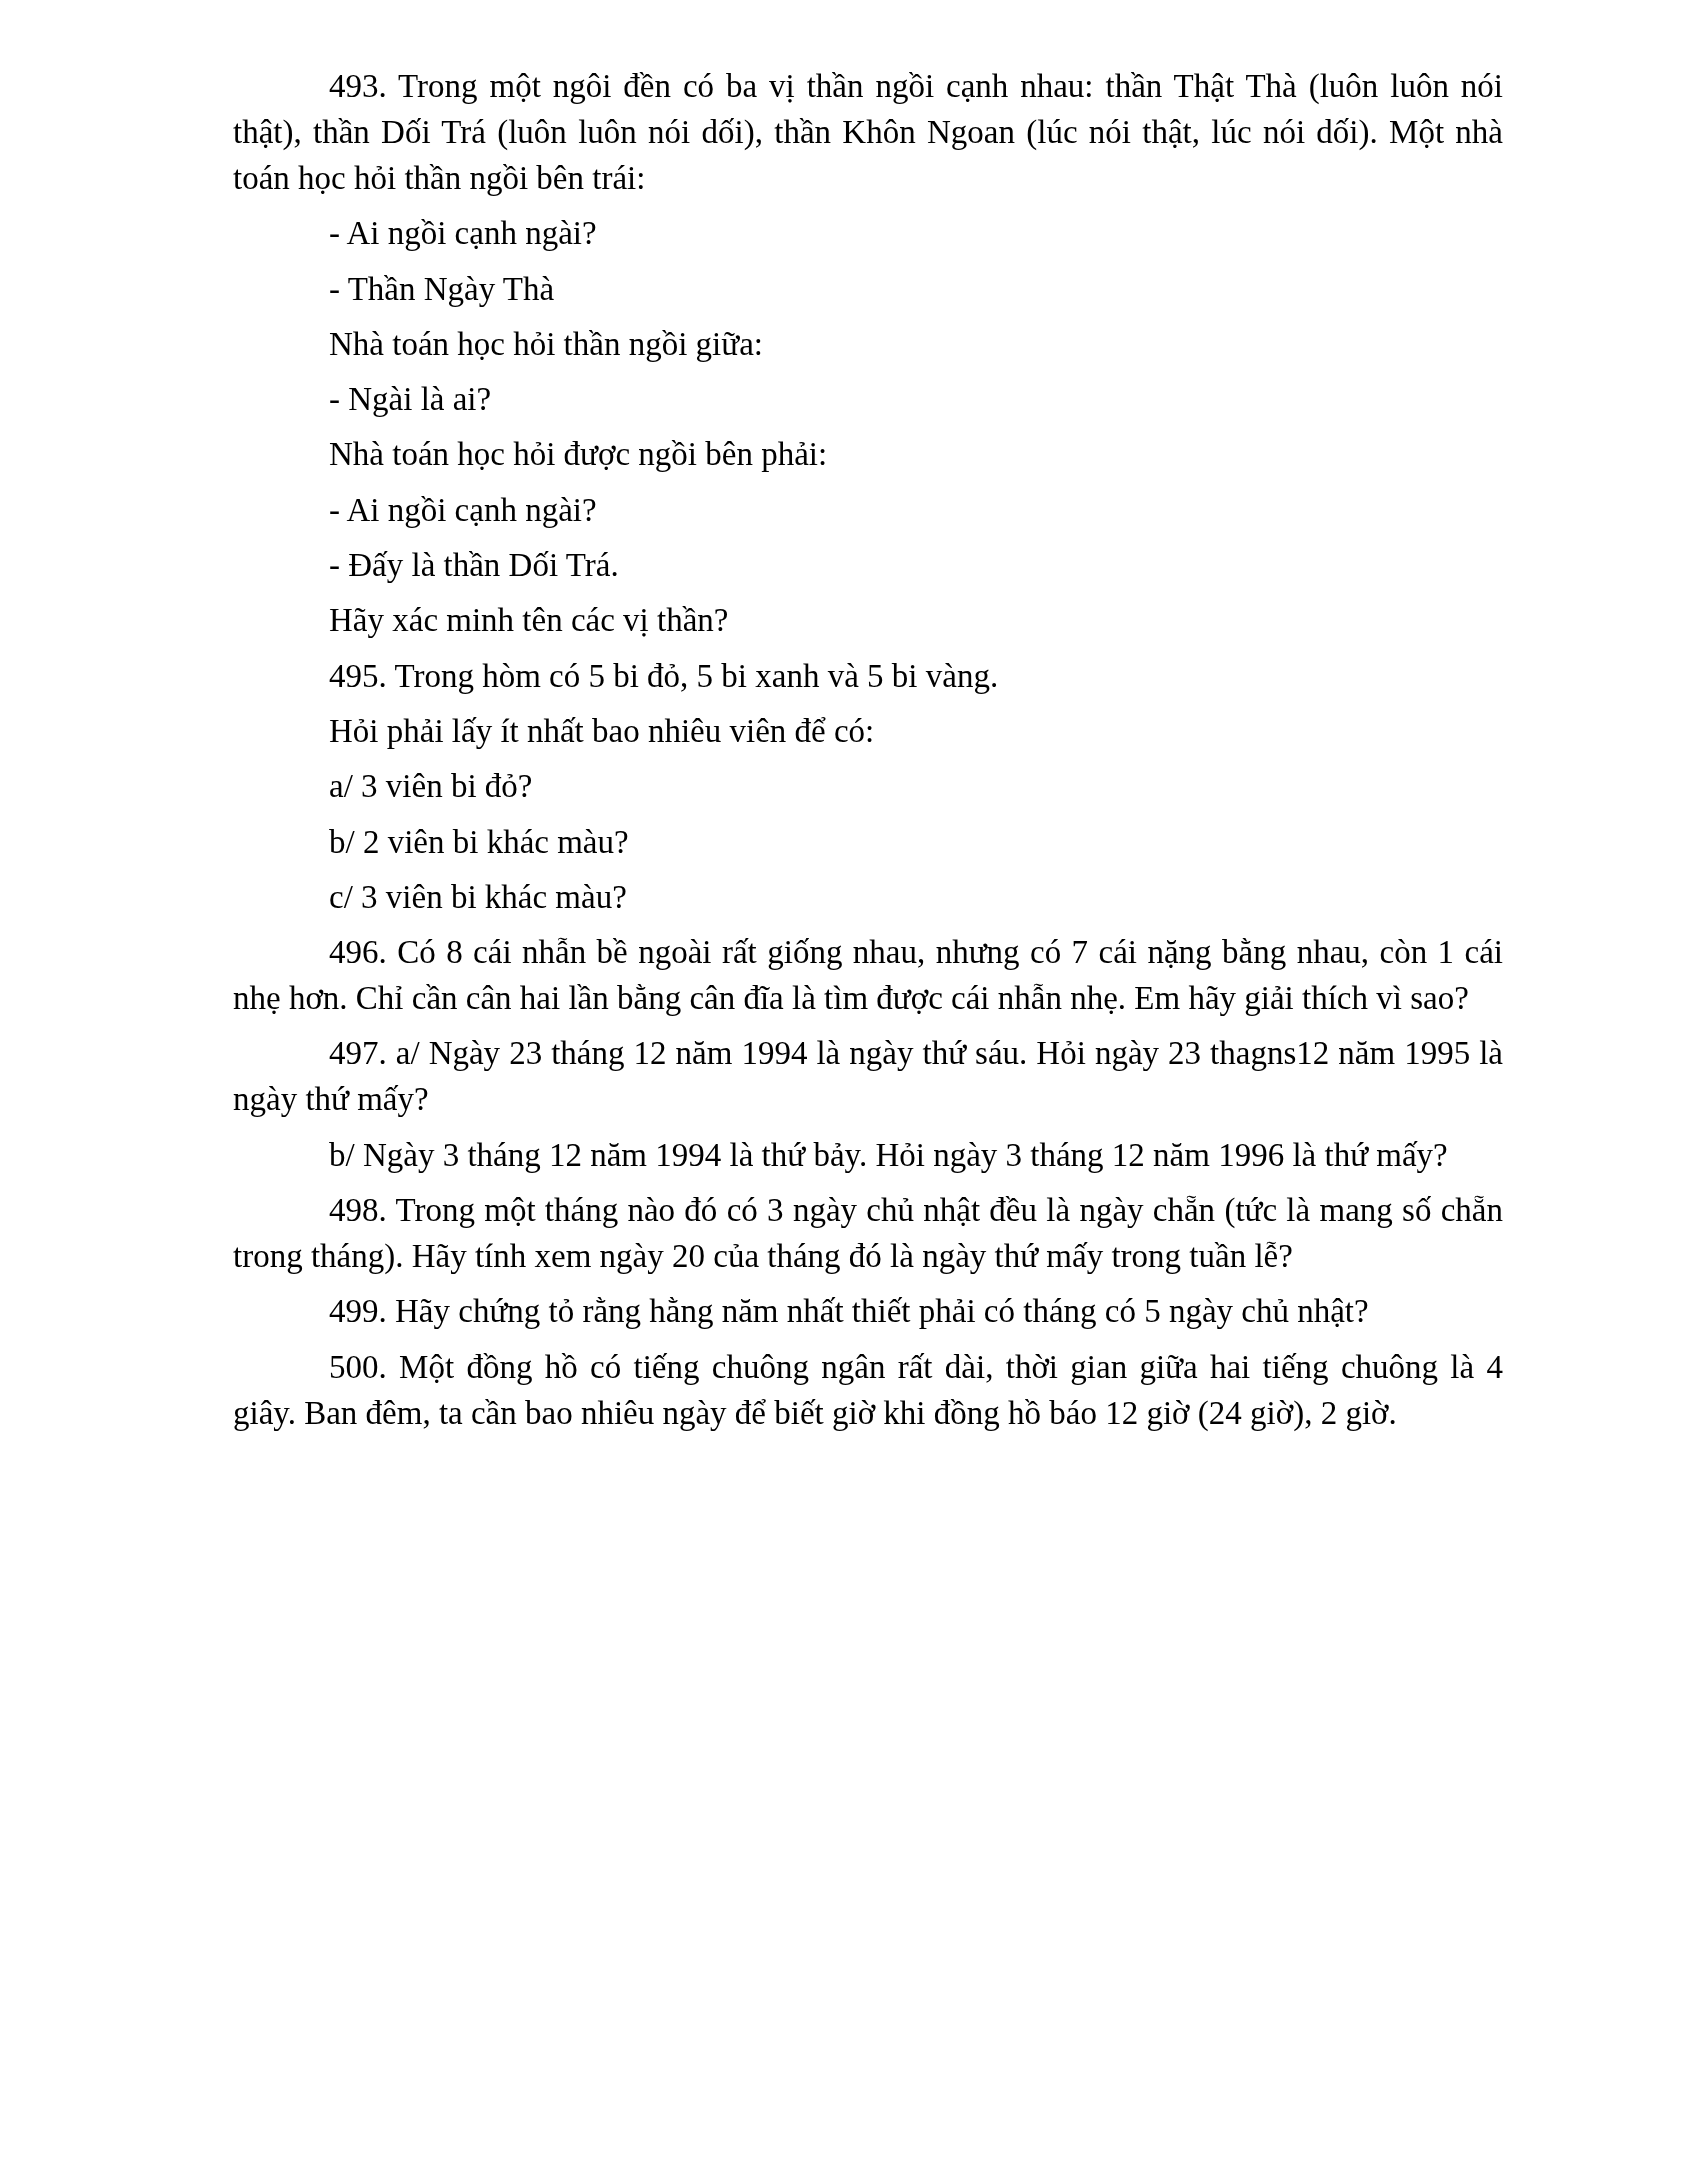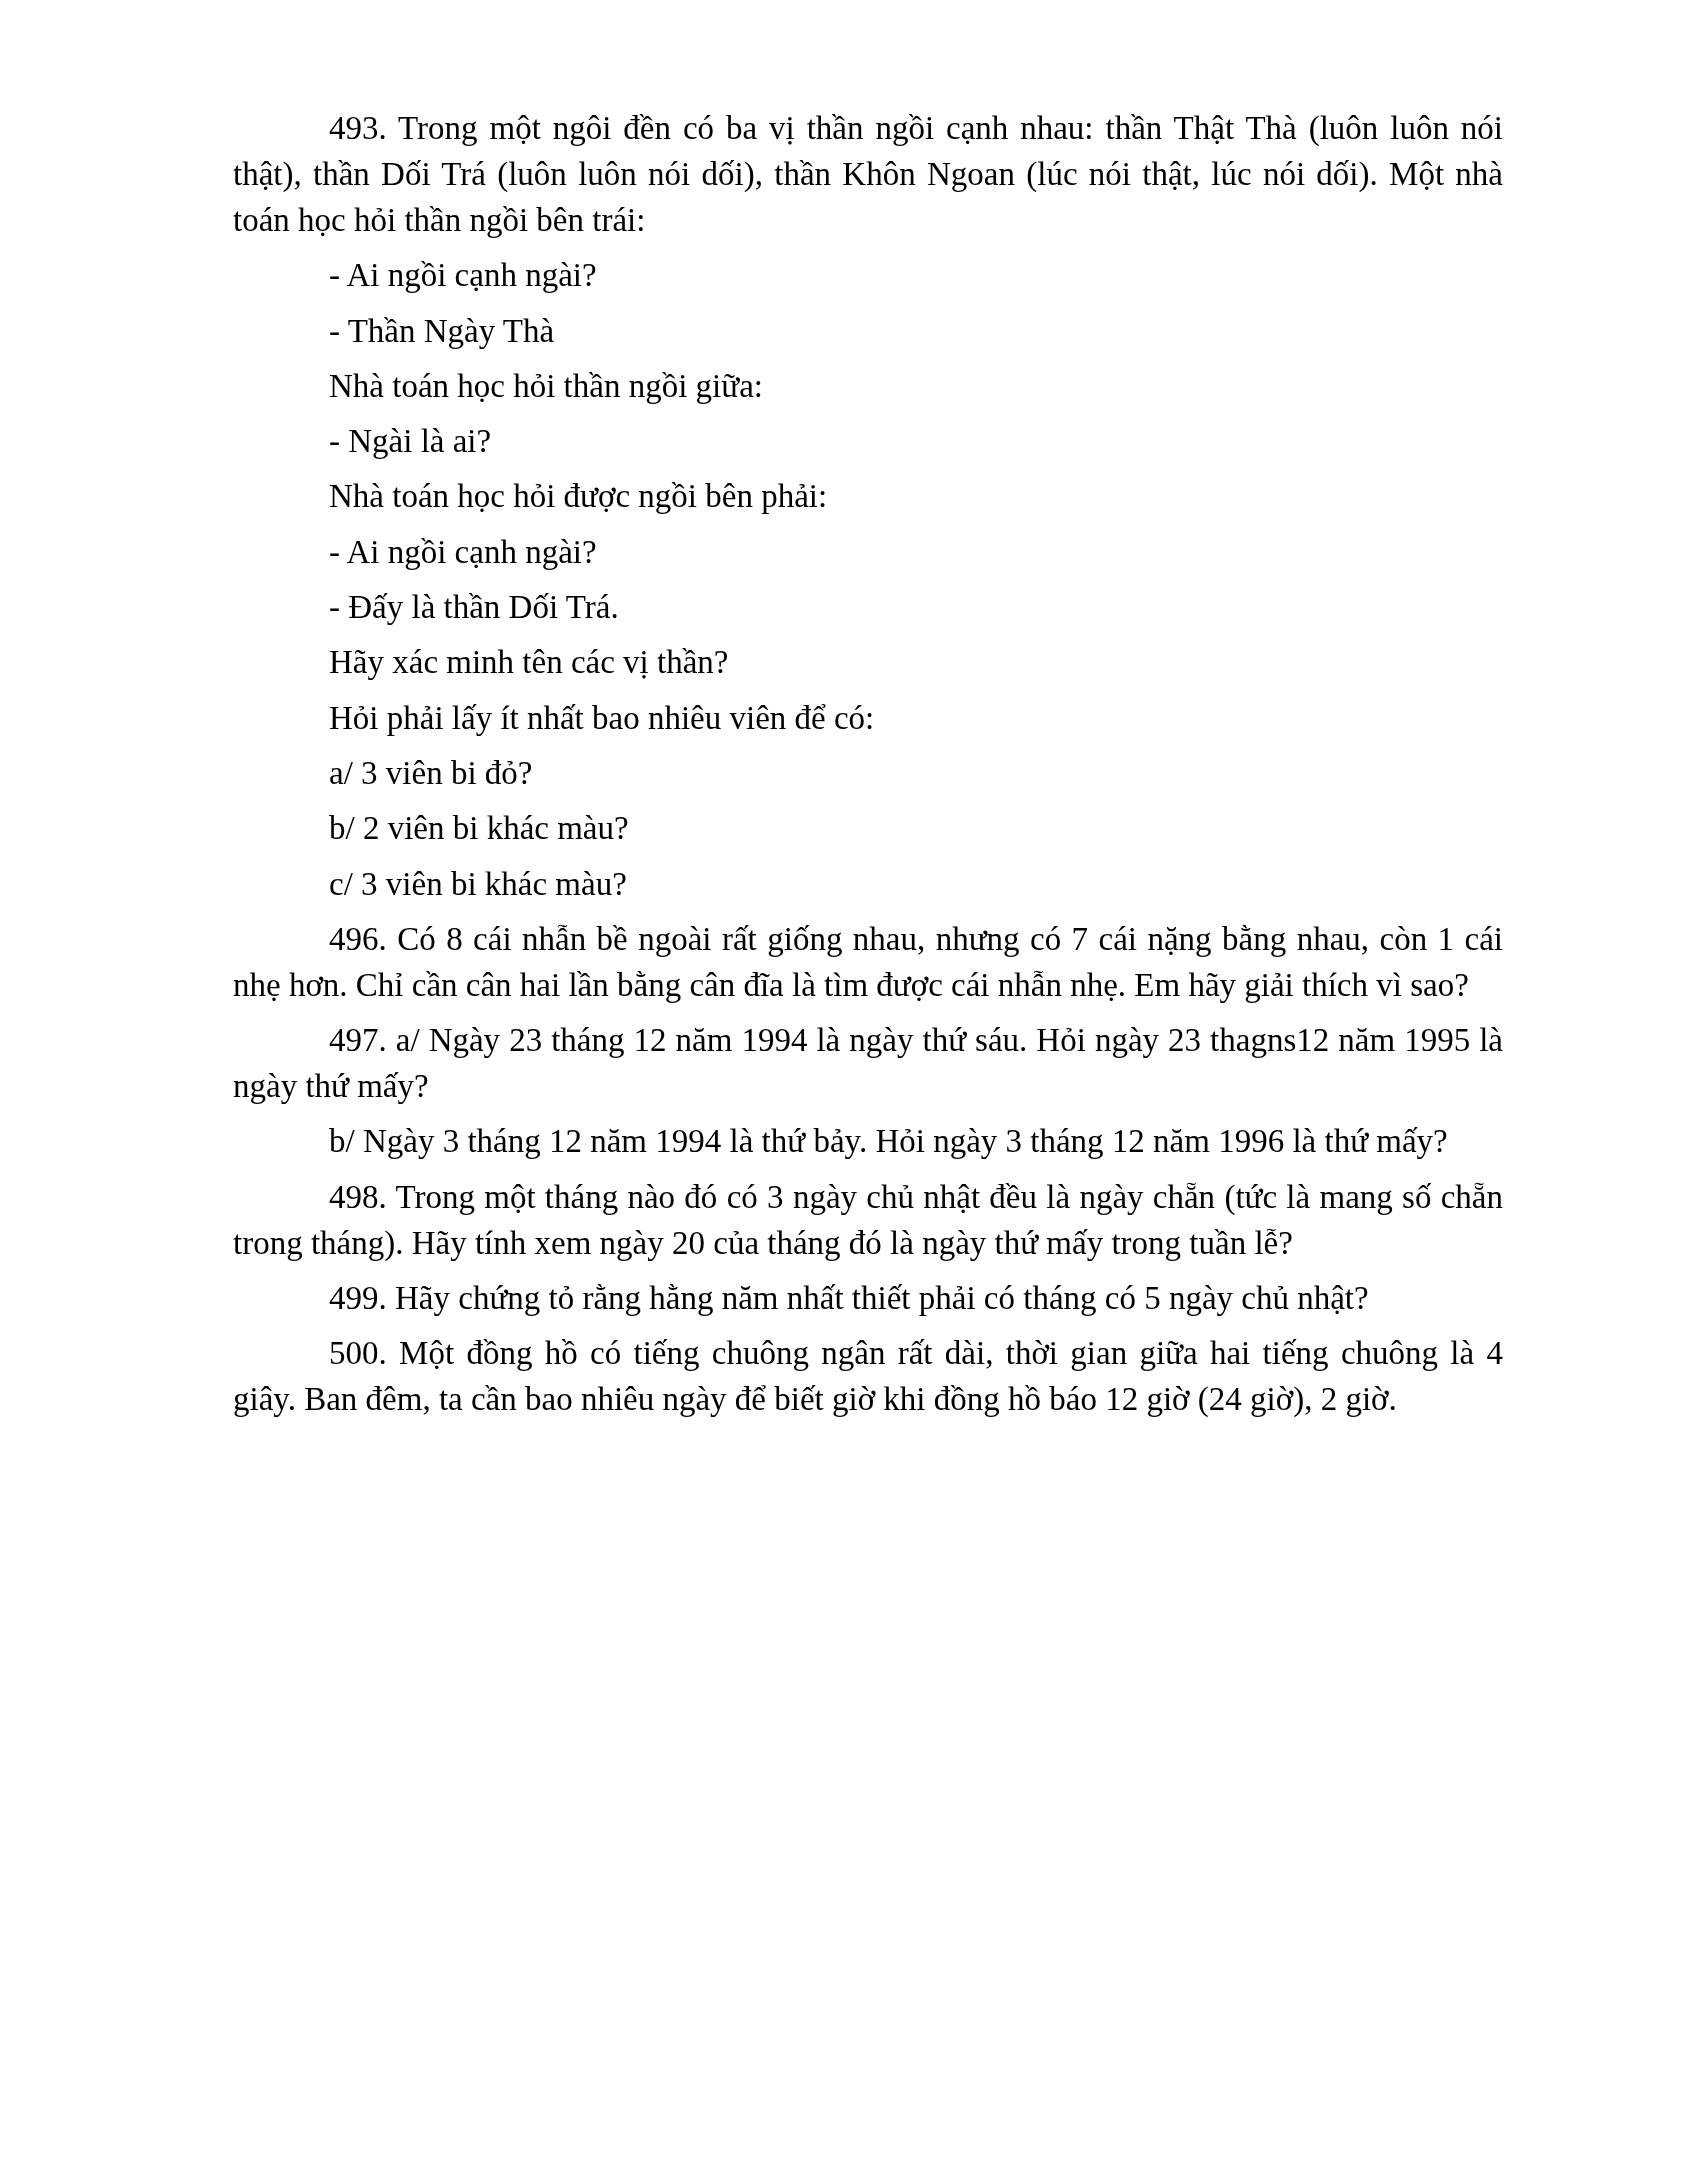--- a/index.html
+++ b/index.html
@@ -6,21 +6,21 @@
     margin: 0;
     padding: 0;
     background: #ffffff;
   }
   .page {
     position: relative;
     width: 1687px;
     height: 2183px;
     background: #ffffff;
     box-sizing: border-box;
-    padding: 105px 184px 0 233px;
+    padding: 63px 184px 0 233px;
     font-family: "Liberation Serif", "DejaVu Serif", serif;
     font-size: 33px;
     line-height: 46px;
     color: #000000;
     overflow: hidden;
   }
   .para {
     margin: 0 0 9.3px 0;
     text-indent: 96px;
     text-align: justify;
@@ -32,20 +32,21 @@
 <div class="page">
   <p class="para">493. Trong một ngôi đền có ba vị thần ngồi cạnh nhau: thần Thật Thà (luôn luôn nói thật), thần Dối Trá (luôn luôn nói dối), thần Khôn Ngoan (lúc nói thật, lúc nói dối). Một nhà toán học hỏi thần ngồi bên trái:</p>
   <p class="para">- Ai ngồi cạnh ngài?</p>
   <p class="para">- Thần Ngày Thà</p>
   <p class="para">Nhà toán học hỏi thần ngồi giữa:</p>
   <p class="para">- Ngài là ai?</p>
   <p class="para">Nhà toán học hỏi được ngồi bên phải:</p>
   <p class="para">- Ai ngồi cạnh ngài?</p>
   <p class="para">- Đấy là thần Dối Trá.</p>
   <p class="para">Hãy xác minh tên các vị thần?</p>
+  <p class="para">495. Trong hòm có 5 bi đỏ, 5 bi xanh và 5 bi vàng.</p>
   <p class="para">Hỏi phải lấy ít nhất bao nhiêu viên để có:</p>
   <p class="para">a/ 3 viên bi đỏ?</p>
   <p class="para">b/ 2 viên bi khác màu?</p>
   <p class="para">c/ 3 viên bi khác màu?</p>
   <p class="para">496. Có 8 cái nhẫn bề ngoài rất giống nhau, nhưng có 7 cái nặng bằng nhau, còn 1 cái nhẹ hơn. Chỉ cần cân hai lần bằng cân đĩa là tìm được cái nhẫn nhẹ. Em hãy giải thích vì sao?</p>
   <p class="para">497. a/ Ngày 23 tháng 12 năm 1994 là ngày thứ sáu. Hỏi ngày 23 thagns12 năm 1995 là ngày thứ mấy?</p>
   <p class="para">b/ Ngày 3 tháng 12 năm 1994 là thứ bảy. Hỏi ngày 3 tháng 12 năm 1996 là thứ mấy?</p>
   <p class="para">498. Trong một tháng nào đó có 3 ngày chủ nhật đều là ngày chẵn (tức là mang số chẵn trong tháng). Hãy tính xem ngày 20 của tháng đó là ngày thứ mấy trong tuần lễ?</p>
   <p class="para">499. Hãy chứng tỏ rằng hằng năm nhất thiết phải có tháng có 5 ngày chủ nhật?</p>
   <p class="para">500. Một đồng hồ có tiếng chuông ngân rất dài, thời gian giữa hai tiếng chuông là 4 giây. Ban đêm, ta cần bao nhiêu ngày để biết giờ khi đồng hồ báo 12 giờ (24 giờ), 2 giờ.</p>

